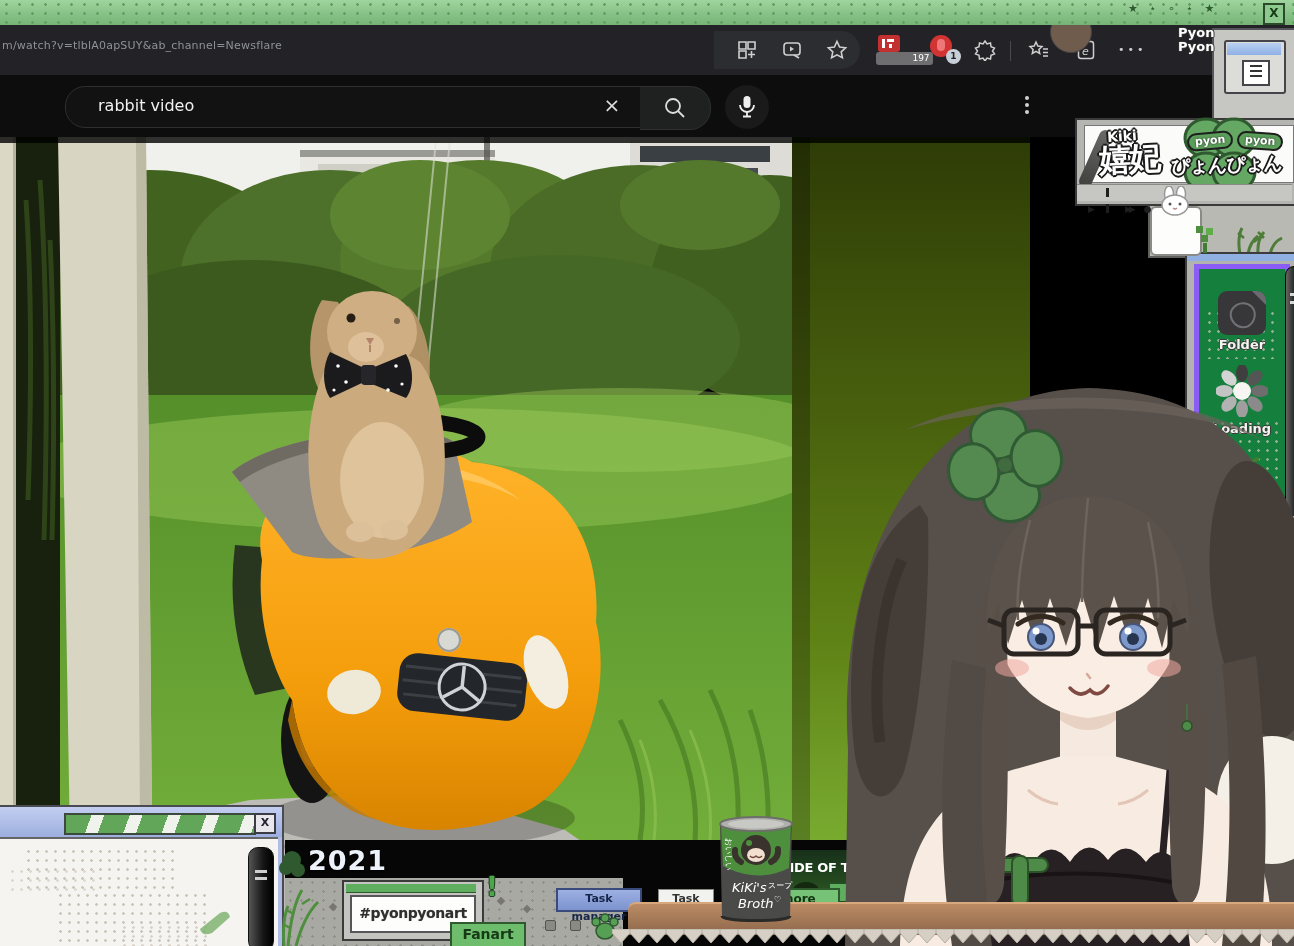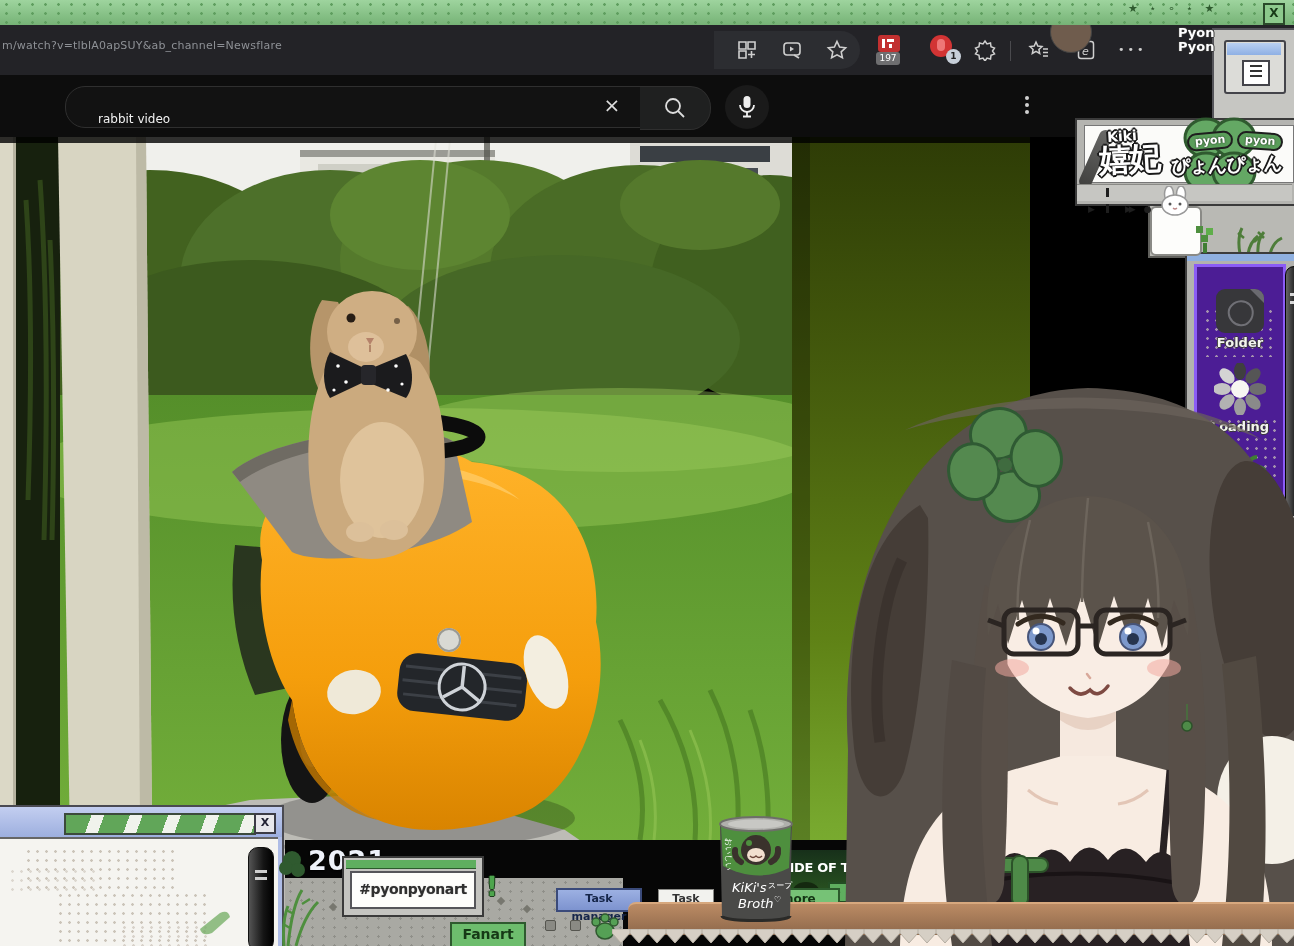--- a/index.html
+++ b/index.html
@@ -17,33 +17,33 @@
     color:#173a17;font-size:12px;font-weight:bold;text-align:center;line-height:17px;z-index:41;background:#8cc98c;}
 
   
   #chrome{left:0;top:25px;width:1294px;height:50px;background:#232327;z-index:5;border-bottom:1px solid #363639;}
   #url-text{left:2px;top:14px;color:#8e9196;font-size:11px;letter-spacing:.2px;}
   #url-capsule{left:714px;top:6px;width:146px;height:38px;background:#2c2d31;border-radius:0 19px 19px 0;}
   .chrome-ic{top:14px;width:22px;height:22px;color:#cfcfcf;}
   #ext-197{left:878px;top:10px;width:22px;height:17px;background:#c23030;border-radius:3px;}
   #ext-197 .bar{position:absolute;background:#fff;}
   #badge-197{left:876px;top:27px;min-width:24px;height:13px;background:#6e6e70;border-radius:3px;
-    color:#fff;font-size:9px;text-align:center;line-height:13px;}
+    color:#fff;font-size:9px;text-align:center;line-height:13px;padding-left:33px;}
   #alert-ic{left:930px;top:10px;width:22px;height:22px;background:#d23434;border-radius:50%;}
   #alert-ic::after{content:"";position:absolute;left:7px;top:4px;width:8px;height:12px;background:#e77;border-radius:4px;}
   #badge-1{left:946px;top:24px;width:15px;height:15px;background:#c7cfd9;border-radius:50%;
     color:#222;font-size:9px;font-weight:bold;text-align:center;line-height:15px;}
   .vdiv{left:1010px;top:16px;width:1px;height:20px;background:#4a4a4e;}
   #menu-dots{left:1118px;top:18px;color:#cfcfcf;font-size:11px;letter-spacing:3px;}
 
   
   #yt-header{left:0;top:75px;width:1294px;height:62px;background:#0d0d0d;z-index:5;}
   #search-pill{left:65px;top:11px;width:575px;height:40px;border:1px solid #2f2f2f;border-radius:20px 0 0 20px;background:#121212;}
-  #search-input{position:absolute;left:30px;top:24px;width:480px;background:transparent;border:none;outline:none;
-    color:#f1f1f1;font-size:12px;font-family:"DejaVu Sans",sans-serif;}
+  #search-input{position:absolute;left:30px;top:8px;width:480px;background:transparent;border:none;outline:none;
+    color:#f1f1f1;font-size:16px;font-family:"DejaVu Sans",sans-serif;}
   #search-clear{left:598px;top:17px;width:28px;height:28px;color:#ddd;font-size:20px;text-align:center;line-height:26px;}
   #search-btn{left:640px;top:11px;width:70px;height:42px;background:#1f2020;border-radius:0 21px 21px 0;border:1px solid #2f2f2f;border-left:none;}
   #mic-btn{left:725px;top:10px;width:44px;height:44px;background:#1a1a1a;border-radius:50%;}
   #kebab{left:1020px;top:18px;width:14px;height:26px;}
   #kebab i{display:block;width:4px;height:4px;border-radius:50%;background:#cfcfcf;margin:3px auto;}
   #yt-avatar{left:1050px;top:11px;width:40px;height:40px;border-radius:50%;background:#6f5c4d;border:1px solid #444;z-index:6;}
 
   
   #video-svg{left:0;top:137px;z-index:1;}
   #black-band{left:285px;top:840px;width:745px;height:106px;background:#060606;z-index:2;}
@@ -90,21 +90,21 @@
   .dotpatch{position:absolute;background-image:radial-gradient(circle 1.2px,#cbc4b9 1.2px,transparent 1.5px);background-size:9px 9px;}
   #bl-scroll{position:absolute;left:248px;top:8px;width:24px;height:102px;border-radius:10px;
     background:linear-gradient(90deg,#555,#151515 60%,#000);border:1px solid #111;}
   #bl-scroll i{display:block;width:12px;height:3px;background:#cfcfcf;margin:4px auto;}
   #bl-scroll i:first-child{margin-top:22px;}
 
   
   #edge-plants{left:278px;top:838px;width:46px;height:108px;z-index:9;}
 
   
-  #tag-window{left:342px;top:856px;width:138px;height:57px;z-index:9;background:#c4c4c0;border:2px solid #3a3a3a;}
+  #tag-window{left:342px;top:880px;width:138px;height:57px;z-index:9;background:#c4c4c0;border:2px solid #3a3a3a;}
   #tag-bar{position:absolute;left:2px;top:2px;width:130px;height:8px;background:#5fae5f;border-bottom:1px solid #2c5a2c;}
   #tag-inner{position:absolute;left:6px;top:13px;width:122px;height:34px;background:#fdfdfb;border:2px solid #55555a;
     color:#2f2f2f;font-weight:bold;font-size:14px;text-align:center;line-height:32px;letter-spacing:-.4px;
     text-shadow:0 0 1px #aaa;}
   #excl{left:486px;top:872px;z-index:9;color:#4da54d;font-size:26px;font-weight:bold;
     text-shadow:-1px 0 #1d3d1d,1px 0 #1d3d1d,0 -1px #1d3d1d,0 1px #1d3d1d;}
   #fanart-btn{left:450px;top:922px;width:72px;height:24px;z-index:9;background:#6dbd6d;border:2px solid #2f5a2f;
     color:#16391 6;color:#163916;font-size:14px;font-weight:bold;text-align:center;line-height:21px;}
 
   
@@ -141,21 +141,21 @@
   .pausebars{display:inline-block;width:8px;height:9px;margin-left:11px;position:relative;top:1px;}
   .pausebars i{display:inline-block;width:3px;height:9px;background:#1e1e1e;margin-right:2px;}
 
   #pocket{left:1150px;top:206px;width:48px;height:46px;z-index:9;background:#fdfdfb;border:2px solid #8a8a86;border-radius:6px;}
   #bunny{left:1156px;top:186px;width:38px;height:30px;z-index:10;}
   #pixel-plant{left:1192px;top:224px;width:26px;height:30px;z-index:10;}
 
   
   #side-window{left:1185px;top:252px;width:120px;height:334px;z-index:5;background:#b2b2ae;border:2px solid #3c3c3c;}
   #side-blue{position:absolute;left:0;top:0;width:116px;height:7px;background:#8fb0e0;}
-  #side-content{position:absolute;left:7px;top:10px;width:86px;height:314px;background:#4c1d95;border:3px solid #8b5cf6;}
+  #side-content{position:absolute;left:7px;top:10px;width:86px;height:314px;background:#15803d;border:5px solid #8b5cf6;}
   #side-scroll{position:absolute;left:98px;top:12px;width:18px;height:310px;border-radius:9px;
     background:linear-gradient(90deg,#666,#1a1a1a 55%,#000);border:1px solid #000;}
   #side-scroll i{display:block;width:10px;height:3px;background:#d8d8d8;margin:5px auto;}
   #side-scroll i.t1{margin-top:26px;}
   #side-scroll i.b1{margin-top:212px;}
   .icon-label{position:absolute;width:86px;text-align:center;color:#f4f4f0;font-size:13px;font-weight:bold;
     text-shadow:-1px 0 #3a3a3a,1px 0 #3a3a3a,0 -1px #3a3a3a,0 1px #3a3a3a;}
   #folder-ic{position:absolute;left:19px;top:22px;width:48px;height:44px;background:#37373a;border-radius:9px;}
   #folder-ic::before{content:"";position:absolute;right:0;top:0;border-style:solid;border-width:0 14px 14px 0;
     border-color:transparent #6a6a70 transparent transparent;border-radius:0 9px 0 0;}

